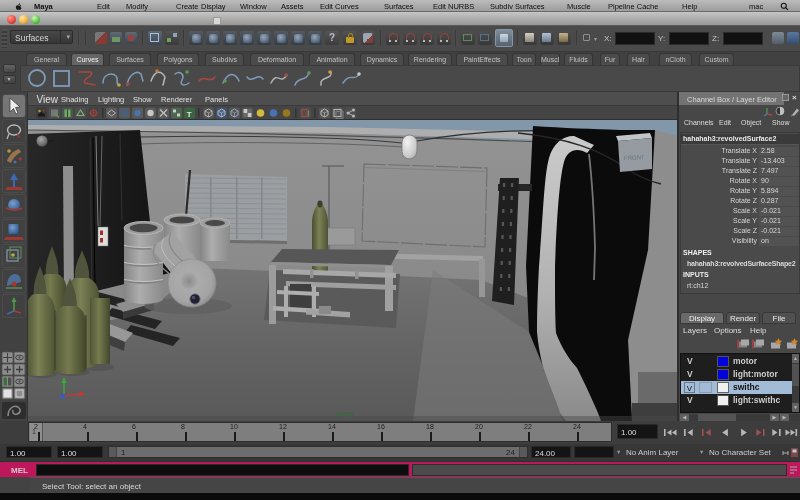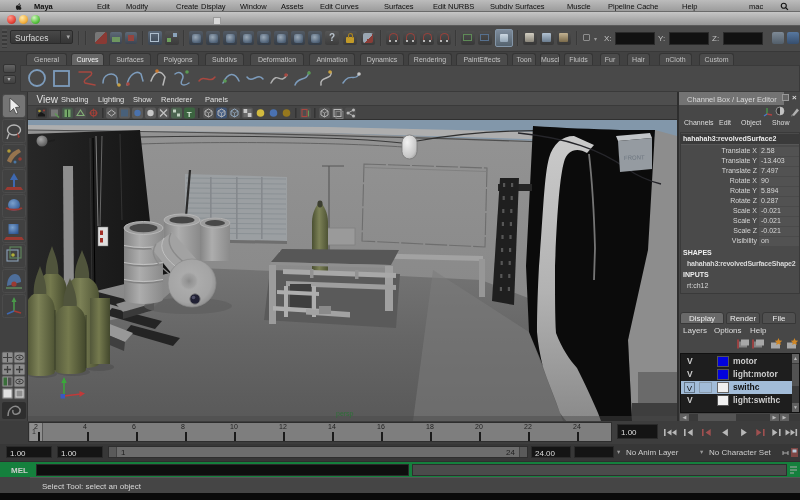--- a/index.html
+++ b/index.html
@@ -849,21 +849,21 @@
     <span class="abs" style="left:617px;top:4px;font-size:6.5px;color:#999;">▾</span>
     <div class="abs" style="left:626px;top:3.5px;font-size:8px;color:#cdcdcd;">No Anim Layer</div>
     <span class="abs" style="left:700px;top:4px;font-size:6.5px;color:#999;">▾</span>
     <div class="abs" style="left:709px;top:3.5px;font-size:8px;color:#cdcdcd;">No Character Set</div>
     <svg class="abs" style="left:782px;top:2px;" width="17" height="13" viewBox="0 0 17 13">
       <path d="M1,7 L6,7 M1,5 L1,9 M6,5 L6,9" stroke="#aaa" stroke-width="1"></path>
       <rect x="9" y="2" width="7" height="9" fill="#7e4644"></rect>
       <rect x="10.5" y="3.5" width="4" height="3" fill="#b8c8d8"></rect>
     </svg>
   </div>
-<div class="abs" style="left:0;top:461px;width:800px;height:16px;background:#15803d;border-top:1px solid #2e2e2e;">
+<div class="abs" style="left:0;top:461px;width:800px;height:16px;background:#be185d;border-top:1px solid #2e2e2e;">
     <span style="position:absolute;left:11px;top:3.5px;font-size:8px;font-weight:bold;color:#cdcdcd;">MEL</span>
     <div class="abs" style="left:36px;top:2px;width:373px;height:12px;background:#0e0e0e;border:1px solid #2a2a2a;"></div>
     <div class="abs" style="left:412px;top:2px;width:375px;height:12px;background:#4b4b4b;border:1px solid #2e2e2e;"></div>
     <svg class="abs" style="left:789px;top:3px;" width="9" height="11" viewBox="0 0 9 11">
       <path d="M1,2 H8 M1,5 H8 M1,8 H5" stroke="#aaa" stroke-width="1.2"></path>
     </svg>
   </div>
 <div class="abs" style="left:0;top:477px;width:800px;height:16px;background:#454545;border-top:1px solid #555;margin-left:30px;">
     <span style="position:absolute;left:12px;top:3.5px;font-size:8px;color:#d8d8d8;">Select Tool: select an object</span>
     <span style="position:absolute;left:790px;top:3px;font-size:8px;color:#888;">»</span>

